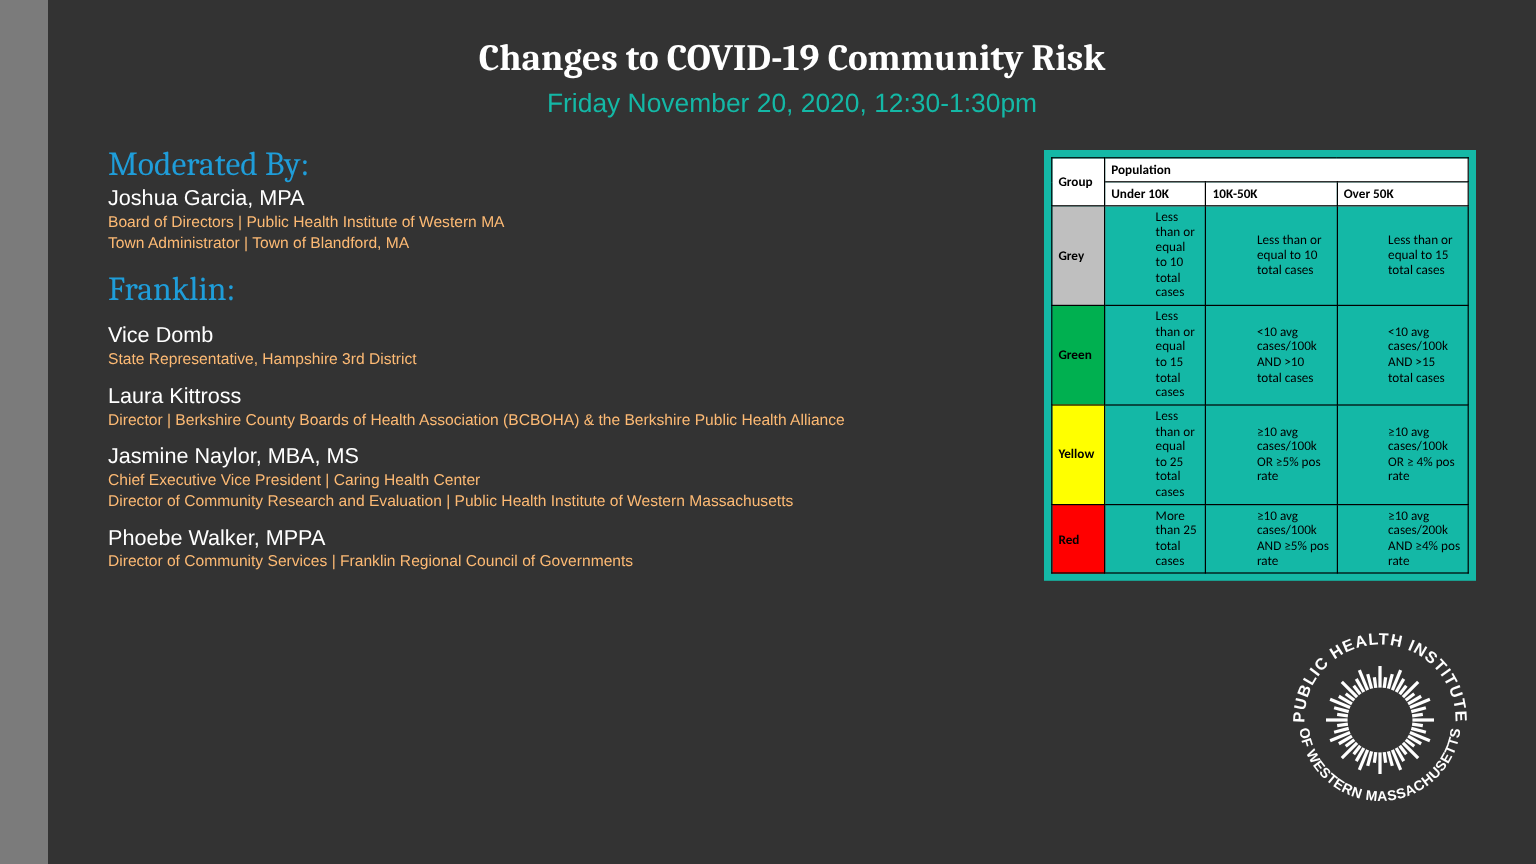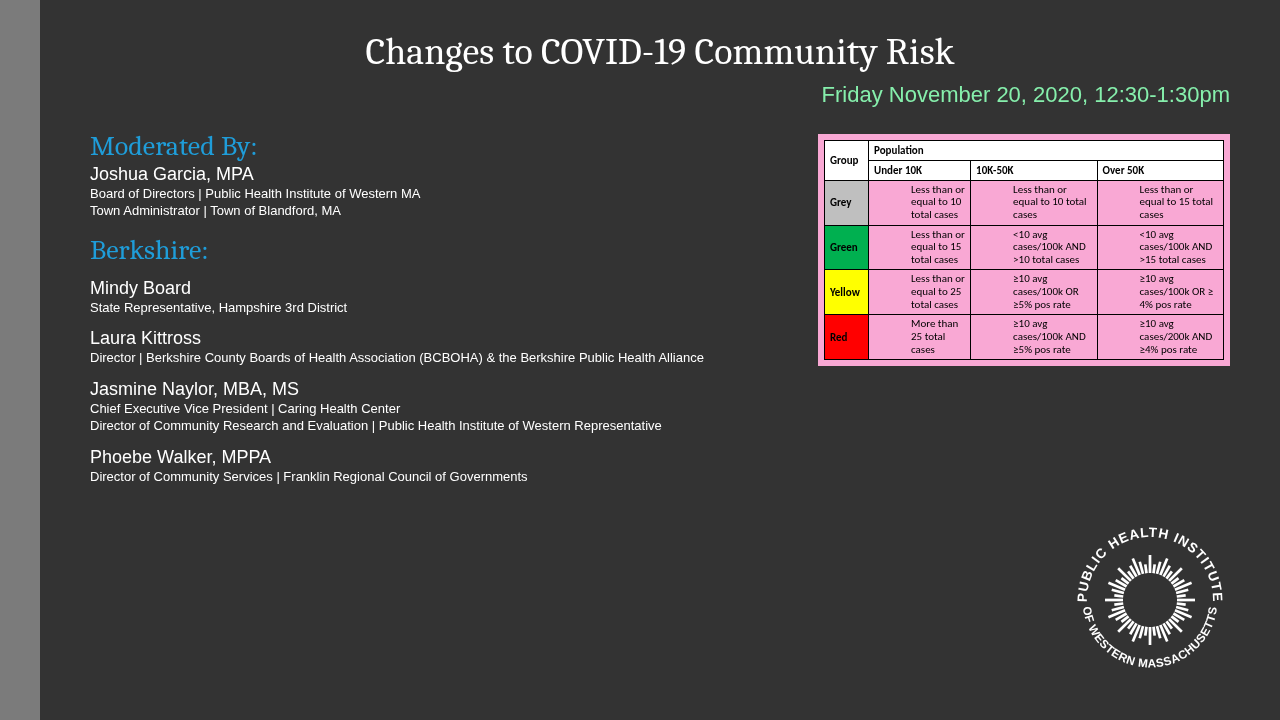--- a/index.html
+++ b/index.html
@@ -24,29 +24,29 @@
     position: absolute;
     left: 40px;
     top: 0;
     width: 1240px;
     height: 720px;
     padding: 20px 50px 20px 50px;
   }
   .title {
     text-align: center;
     font-family: 'Cambria', 'Georgia', serif;
-    font-size: 38px;
-    font-weight: 400;
+    font-size: 31px;
+    font-weight: 700;
     line-height: 1.2;
     margin-top: 10px;
   }
   .subtitle {
-    text-align: right;
+    text-align: center;
     font-size: 22px;
-    color: #86efac;
+    color: #14b8a6;
     margin-top: 6px;
     margin-bottom: 20px;
     font-family: 'Segoe UI Light', 'Segoe UI', sans-serif;
   }
   .main-row {
     display: flex;
   }
   .left-col {
     flex: 1;
   }
@@ -60,34 +60,34 @@
   }
   .person-name {
     font-size: 18px;
     font-weight: 400;
     margin-top: 8px;
     font-family: 'Segoe UI', sans-serif;
   }
   .person-name.first { margin-top: 0px; }
   .person-role {
     font-size: 13px;
-    color: #ffffff;
+    color: #fdba74;
     line-height: 1.35;
     font-family: 'Segoe UI', sans-serif;
   }
   .featuring-block {
     margin-top: 14px;
   }
   .featuring-block .person-name { margin-top: 12px; }
 
   
   .risk-table-wrap {
-    background: #f9a8d4;
+    background: #14b8a6;
     padding: 6px;
-    width: 412px;
+    width: 360px;
     margin-top: 6px;
   }
   table.risk {
     border-collapse: collapse;
     width: 100%;
     font-family: 'Calibri', sans-serif;
     color: #000;
     font-size: 11px;
   }
   table.risk th, table.risk td {
@@ -140,29 +140,29 @@
   <div class="main-row">
 
     <div class="left-col">
 
       <div class="section-header">Moderated By:</div>
       <div class="person-name first">Joshua Garcia, MPA</div>
       <div class="person-role">Board of Directors | Public Health Institute of Western MA</div>
       <div class="person-role">Town Administrator | Town of Blandford, MA</div>
 
       <div class="featuring-block">
-        <div class="section-header">Berkshire:</div>
+        <div class="section-header">Franklin:</div>
         <div id="speakers-list">
-            <div class="person-name">Mindy Board</div>
+            <div class="person-name">Vice Domb</div>
             <div class="person-role">State Representative, Hampshire 3rd District</div>
             <div class="person-name">Laura Kittross</div>
             <div class="person-role">Director | Berkshire County Boards of Health Association (BCBOHA) &amp; the Berkshire Public Health Alliance</div>
             <div class="person-name">Jasmine Naylor, MBA, MS</div>
             <div class="person-role">Chief Executive Vice President | Caring Health Center</div>
-            <div class="person-role">Director of Community Research and Evaluation | Public Health Institute of Western Representative</div>
+            <div class="person-role">Director of Community Research and Evaluation | Public Health Institute of Western Massachusetts</div>
             <div class="person-name">Phoebe Walker, MPPA</div>
             <div class="person-role">Director of Community Services | Franklin Regional Council of Governments</div>
           </div>
       </div>
 
     </div>
 
     <div>
       <div class="risk-table-wrap">
         <table class="risk">

